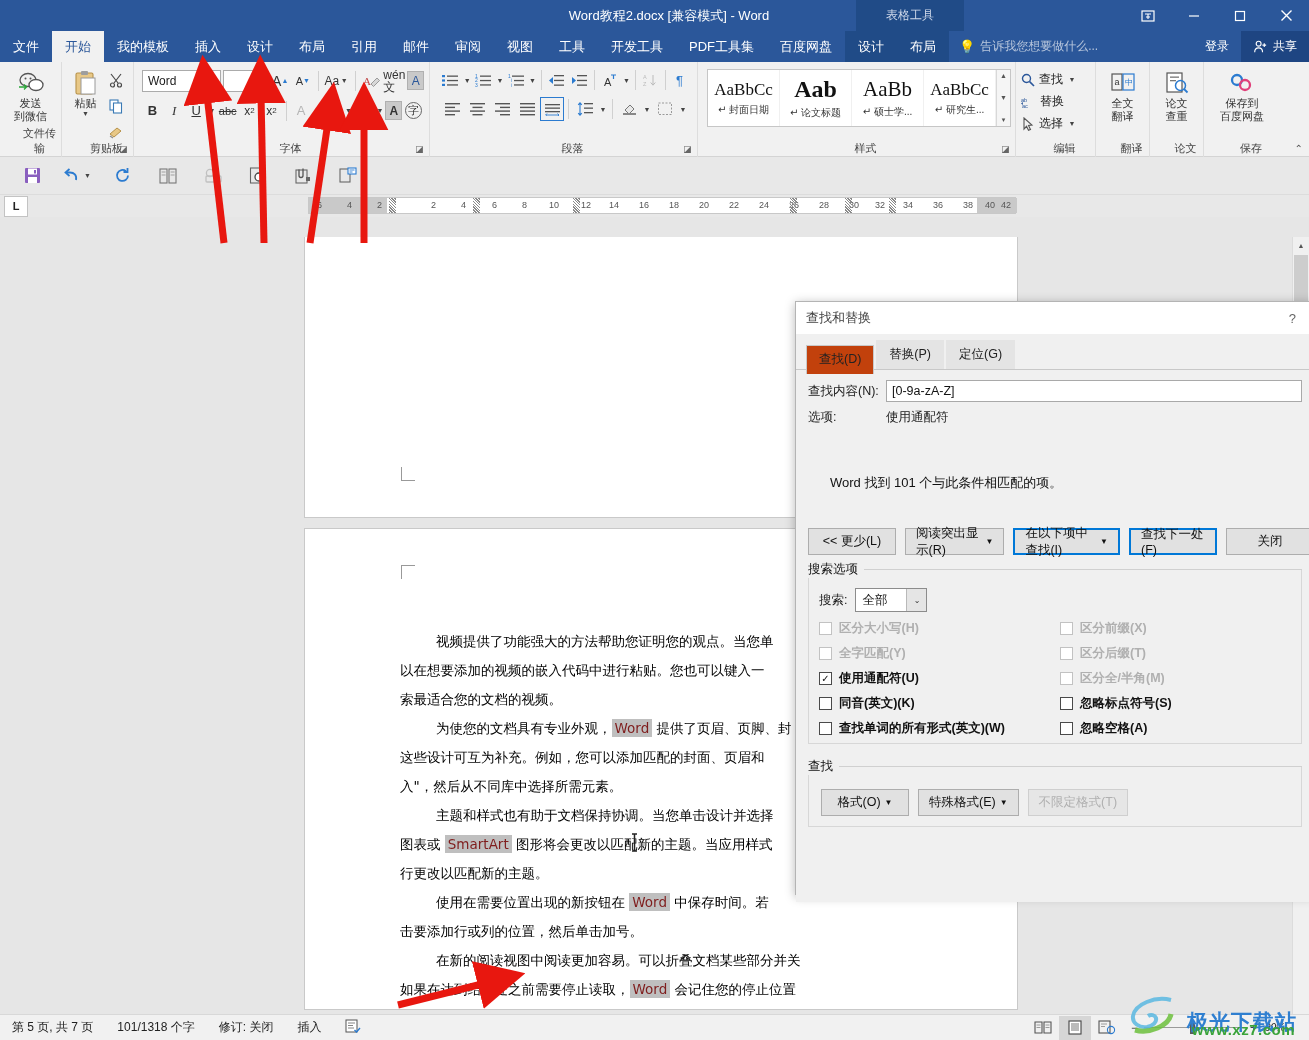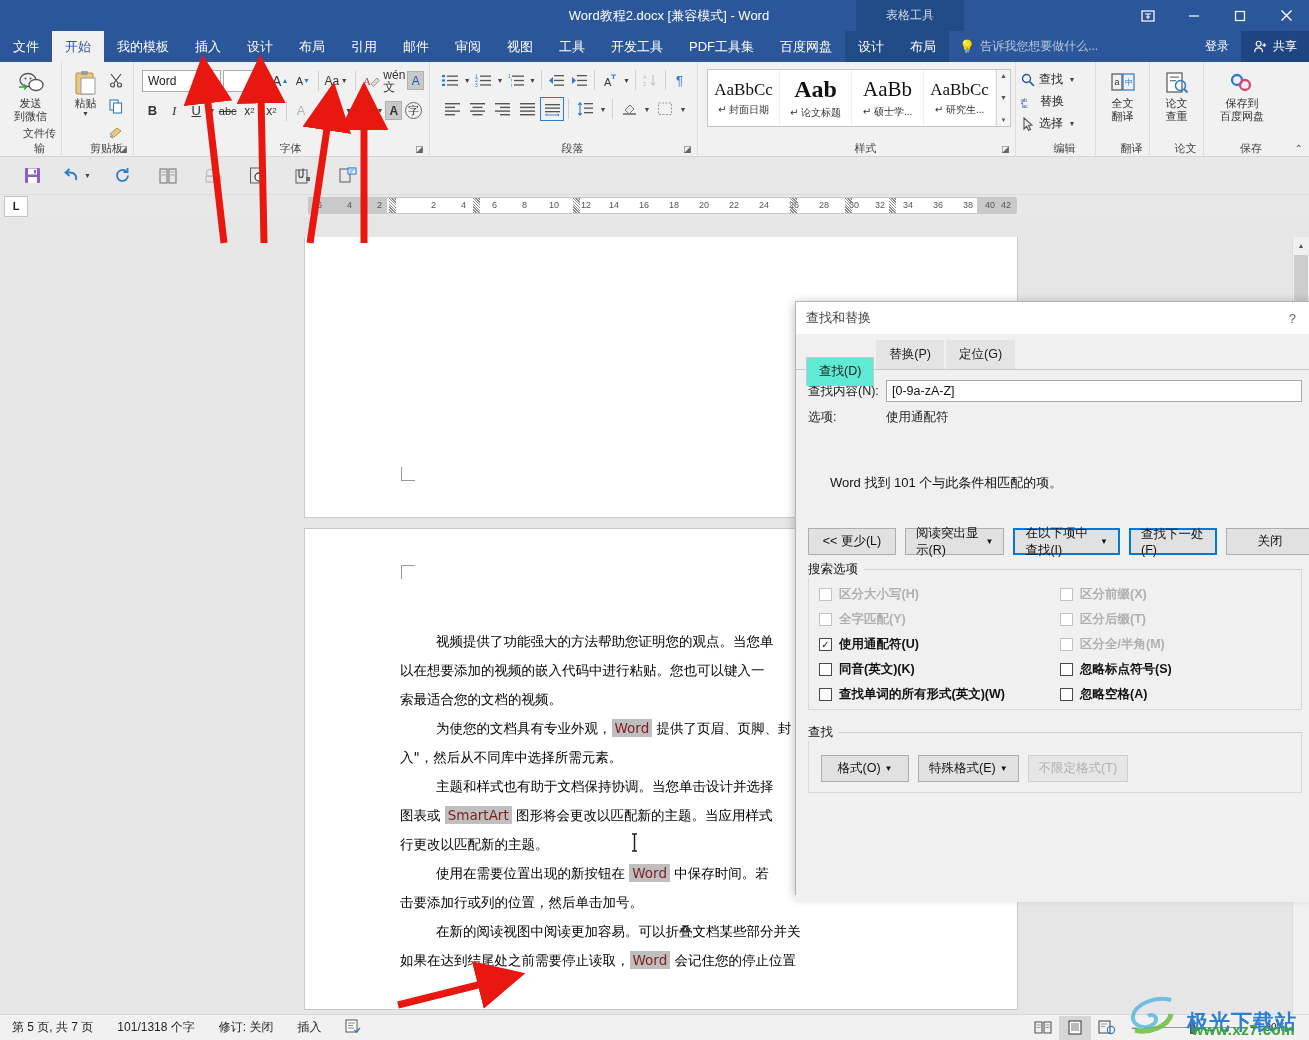--- a/index.html
+++ b/index.html
@@ -116,21 +116,21 @@
   .wm-text{font-size:21px;font-weight:bold;color:#2f7fd0;letter-spacing:1px;}
   .wm-url{position:absolute;right:14px;bottom:2px;font-size:15px;font-weight:bold;color:#3aa33a;letter-spacing:0.5px;}
 
   
   .dialog{position:absolute;left:795px;top:301px;width:520px;height:594px;background:#f0f0f0;border:1px solid #b4b4b4;box-shadow:0 2px 10px rgba(0,0,0,.28);}
   .dlg-title{height:32px;background:#fff;display:flex;align-items:center;padding:0 10px;color:#444;font-size:13px;}
   .dlg-help{margin-left:auto;color:#666;font-size:13px;padding-right:8px;}
   .dlg-body{position:relative;background:#f0f0f0;height:562px;}
   .dtabs{display:flex;padding-left:10px;margin-top:6px;border-bottom:1px solid #c8c8c8;}
   .dtab{padding:5px 12px 6px;font-size:12.5px;color:#222;border:1px solid transparent;background:#e4e4e4;border-bottom:none;margin-right:2px;}
-  .dtab.active{background:#5eead4;border-color:#c8c8c8;position:relative;top:17px;}
+  .dtab.active{background:#c2410c;border-color:#c8c8c8;position:relative;top:5px;}
   .field-row{display:flex;align-items:center;padding:10px 0 0 12px;font-size:12.5px;}
   .field-label{width:78px;color:#1a1a1a;}
   .field-input{flex:1;height:22px;border:1px solid #a9a9a9;background:#fff;padding:2px 5px;font-size:12.5px;color:#111;margin-right:12px;display:flex;align-items:center;}
   .opt-row{display:flex;padding:7px 0 0 12px;font-size:12.5px;}
   .opt-val{color:#1a1a1a;}
   .found-msg{padding:48px 0 0 34px;font-size:13px;color:#111;}
   .btnrow{display:flex;gap:9px;padding:36px 0 0 12px;align-items:center;}
   .dbtn{height:27px;min-width:88px;padding:0 10px;background:#e1e1e1;border:1px solid #adadad;font-size:12.5px;color:#111;display:flex;align-items:center;justify-content:center;gap:4px;}
   .dbtn.focus{border:2px solid #0078d7;background:#e1e1e1;}
   .dbtn .ca{font-size:8px;}
@@ -733,20 +733,21 @@
   </div>
   <div class="page page2">
     <div class="corner tl" style="left:96px;top:36px"></div>
   </div>
 
   <div class="doctext" id="doc-text">
       <p class="ind"><span>视频提供了功能强大的方法帮助您证明您的观点。当您单</span></p>
       <p><span>以在想要添加的视频的嵌入代码中进行粘贴。您也可以键入一</span></p>
       <p><span>索最适合您的文档的视频。</span></p>
       <p class="ind"><span>为使您的文档具有专业外观，</span><span class="hl">Word</span><span> 提供了页眉、页脚、封</span></p>
+      <p><span>这些设计可互为补充。例如，您可以添加匹配的封面、页眉和</span></p>
       <p><span>入"，然后从不同库中选择所需元素。</span></p>
       <p class="ind"><span>主题和样式也有助于文档保持协调。当您单击设计并选择</span></p>
       <p><span>图表或 </span><span class="hl">SmartArt</span><span> 图形将会更改以匹配新的主题。当应用样式</span></p>
       <p><span>行更改以匹配新的主题。</span></p>
       <p class="ind"><span>使用在需要位置出现的新按钮在 </span><span class="hl">Word</span><span> 中保存时间。若</span></p>
       <p><span>击要添加行或列的位置，然后单击加号。</span></p>
       <p class="ind"><span>在新的阅读视图中阅读更加容易。可以折叠文档某些部分并关注所需文本。</span></p>
       <p><span>如果在达到结尾处之前需要停止读取，</span><span class="hl">Word</span><span> 会记住您的停止位置 - 即使在另</span></p>
     </div>
   <div class="cursor-ibeam">
@@ -803,20 +804,27 @@
       </div>
       <div class="dbtn">
         <span>关闭</span>
       </div>
     </div>
 
     <div class="grpbox">
       <div class="grp-line"></div>
       <span class="grp-legend">搜索选项</span>
       <div class="grp-inner">
+        <div class="search-line">
+          <span>搜索:</span>
+          <div class="dsel">
+            <span class="sv">全部</span>
+            <span class="sa">⌄</span>
+          </div>
+        </div>
         <div class="cbgrid">
           <div class="cbcol">
             <div class="cbitem dim">
               <span class="cbox dimbox"></span>
               <span>区分大小写(H)</span>
             </div>
             <div class="cbitem dim">
               <span class="cbox dimbox"></span>
               <span>全字匹配(Y)</span>
             </div>

